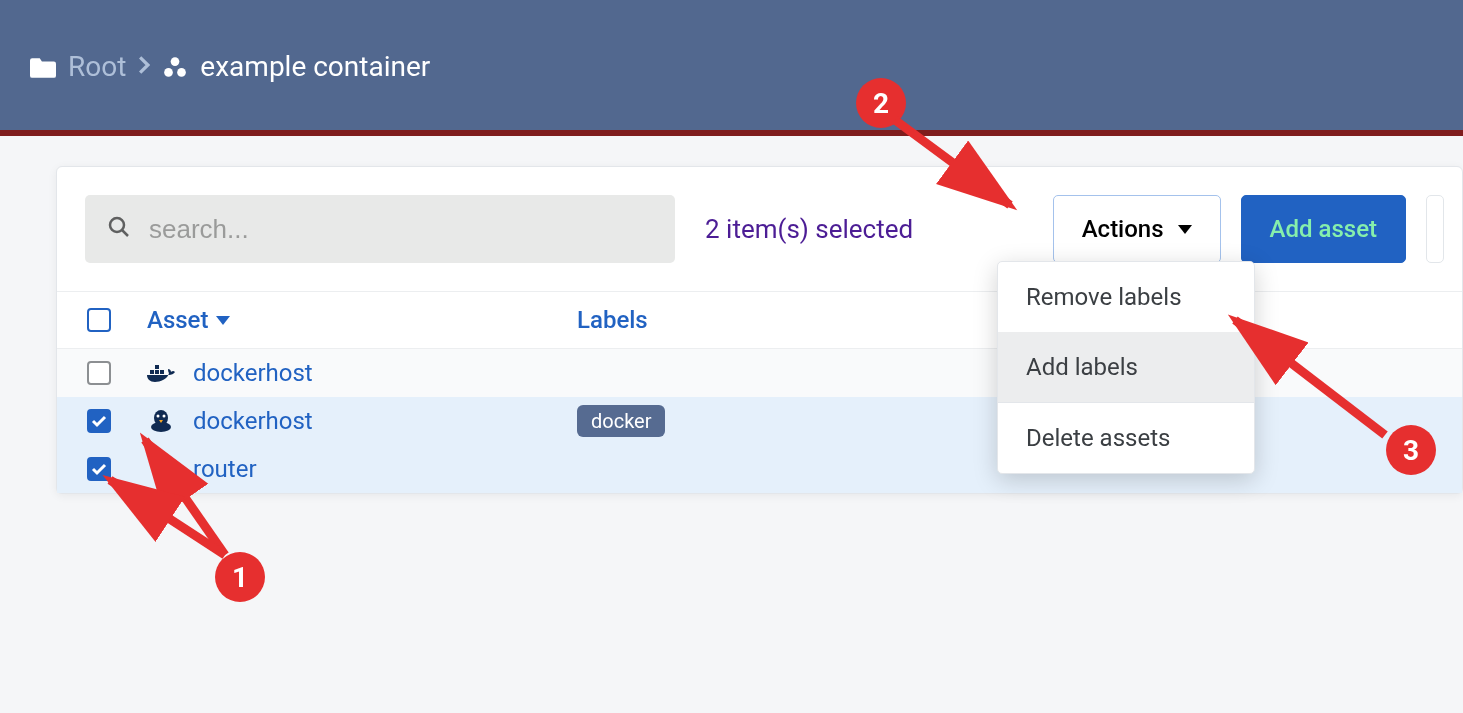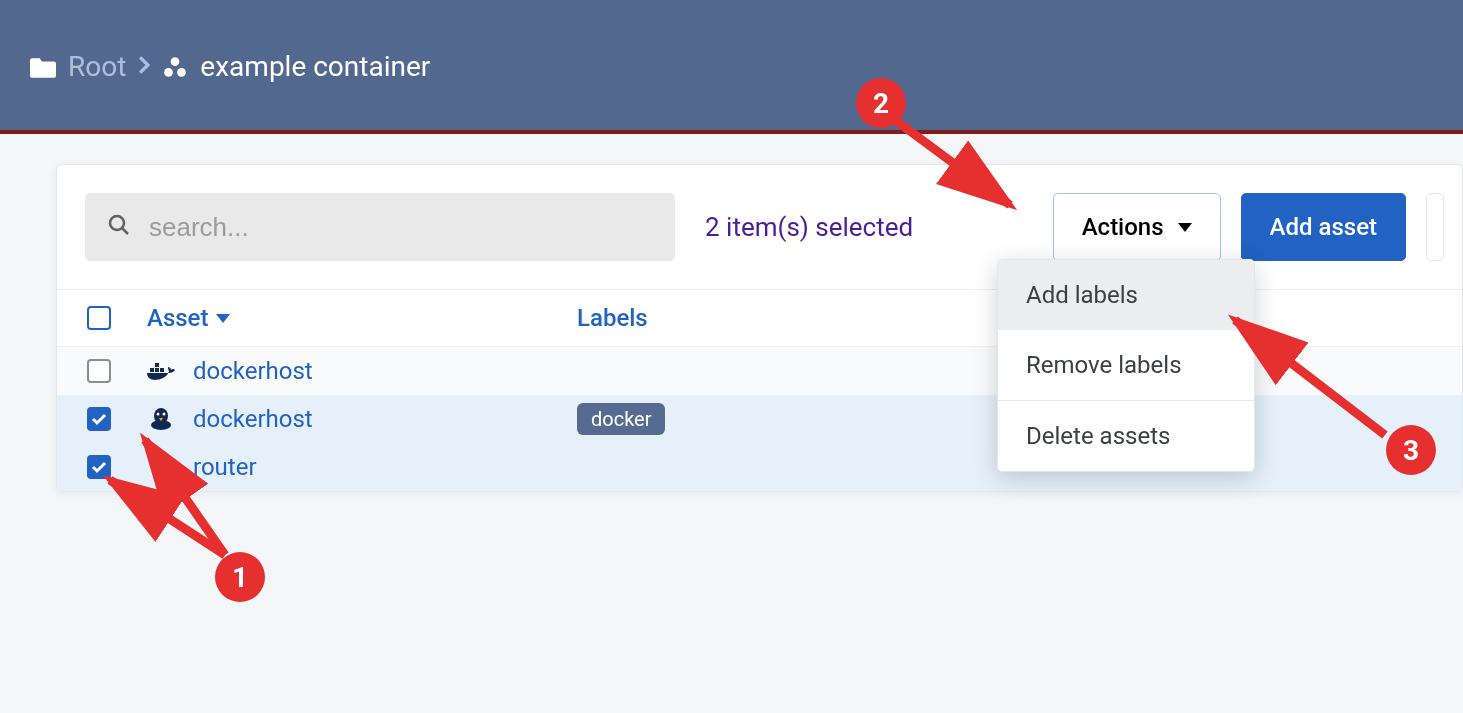--- a/index.html
+++ b/index.html
@@ -30,21 +30,21 @@
     align-items: center;
   }
   .breadcrumb .root-link { color: #aebfd8; cursor: pointer; }
   .breadcrumb .chevron { color: #aebfd8; font-size: 22px; }
   .breadcrumb .current { color: #ffffff; }
   .content-wrapper {
     background: #f5f6f8;
     height: calc(100% - 130px);
     width: 100%;
     padding-top: 30px;
-    border-top: 4px solid #7f1d1d;
+    border-top: 6px solid #7f1d1d;
   }
   .panel {
     background: #ffffff;
     margin-left: 56px;
     border-radius: 6px;
     border: 1px solid #e3e6ea;
     box-shadow: 0 2px 10px rgba(0,0,0,0.06);
     overflow: visible;
   }
   .toolbar {
@@ -92,21 +92,21 @@
     gap: 14px;
   }
   .btn-outline {
     background: #ffffff;
     border: 1px solid #a4c2ec;
     color: #000000;
   }
   .btn-primary {
     background: #2162c2;
     border: 1px solid #2162c2;
-    color: #ffffff;
+    color: #86efac;
   }
   .btn-ghost {
     background: #ffffff;
     border: 1px solid #e2e6ea;
     color: #555;
     padding: 0 8px;
     width: 16px;
   }
   .caret-down {
     width: 0; height: 0;
@@ -333,22 +333,22 @@
               <line x1="13" y1="13" x2="13" y2="18"></line>
               <line x1="7" y1="18" x2="19" y2="18"></line>
             </svg>
         </span>
         <span class="asset-link">router</span>
       </div>
       <div class="labels-cell"></div>
     </div>
 
     <div class="dropdown-menu" style="top:94px; left:940px;">
+      <div class="menu-item">Remove labels</div>
       <div class="menu-item hover">Add labels</div>
-      <div class="menu-item">Remove labels</div>
       <div class="divider"></div>
       <div class="menu-item">Delete assets</div>
     </div>
 
   </div>
 </div>
 
 <div class="annotation-badge" style="top:552px; left:215px;">1</div>
 <div class="annotation-badge" style="top:78px; left:856px;">2</div>
 <div class="annotation-badge" style="top:425px; left:1386px;">3</div>

